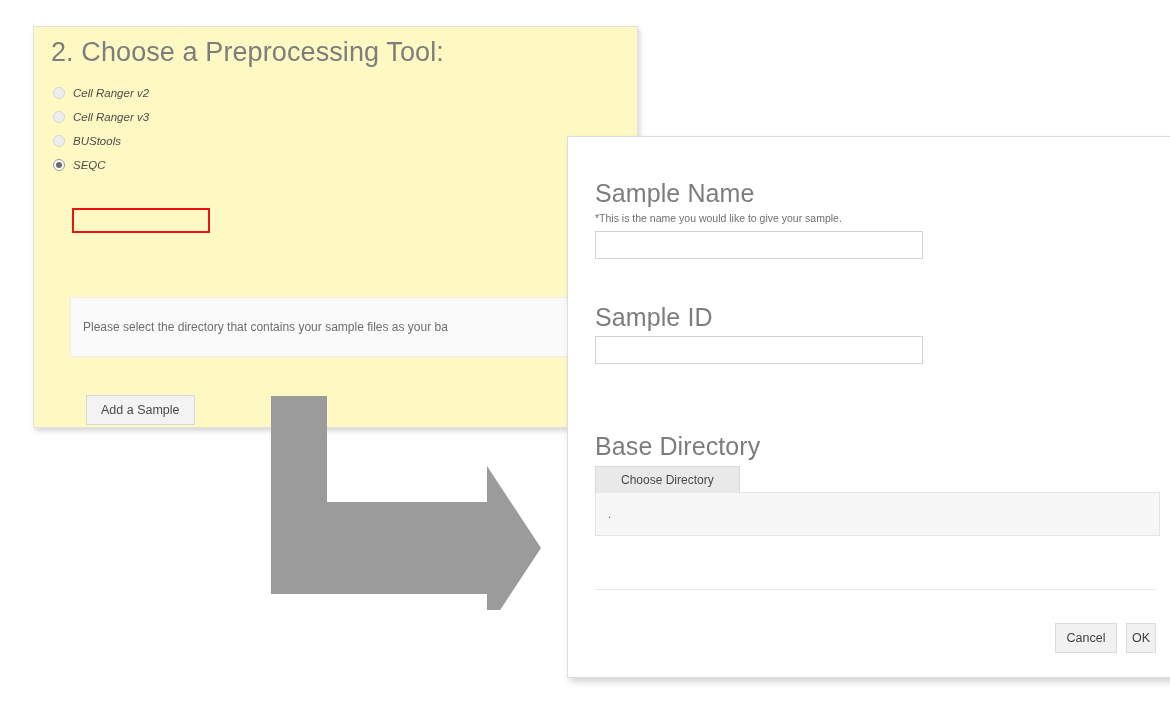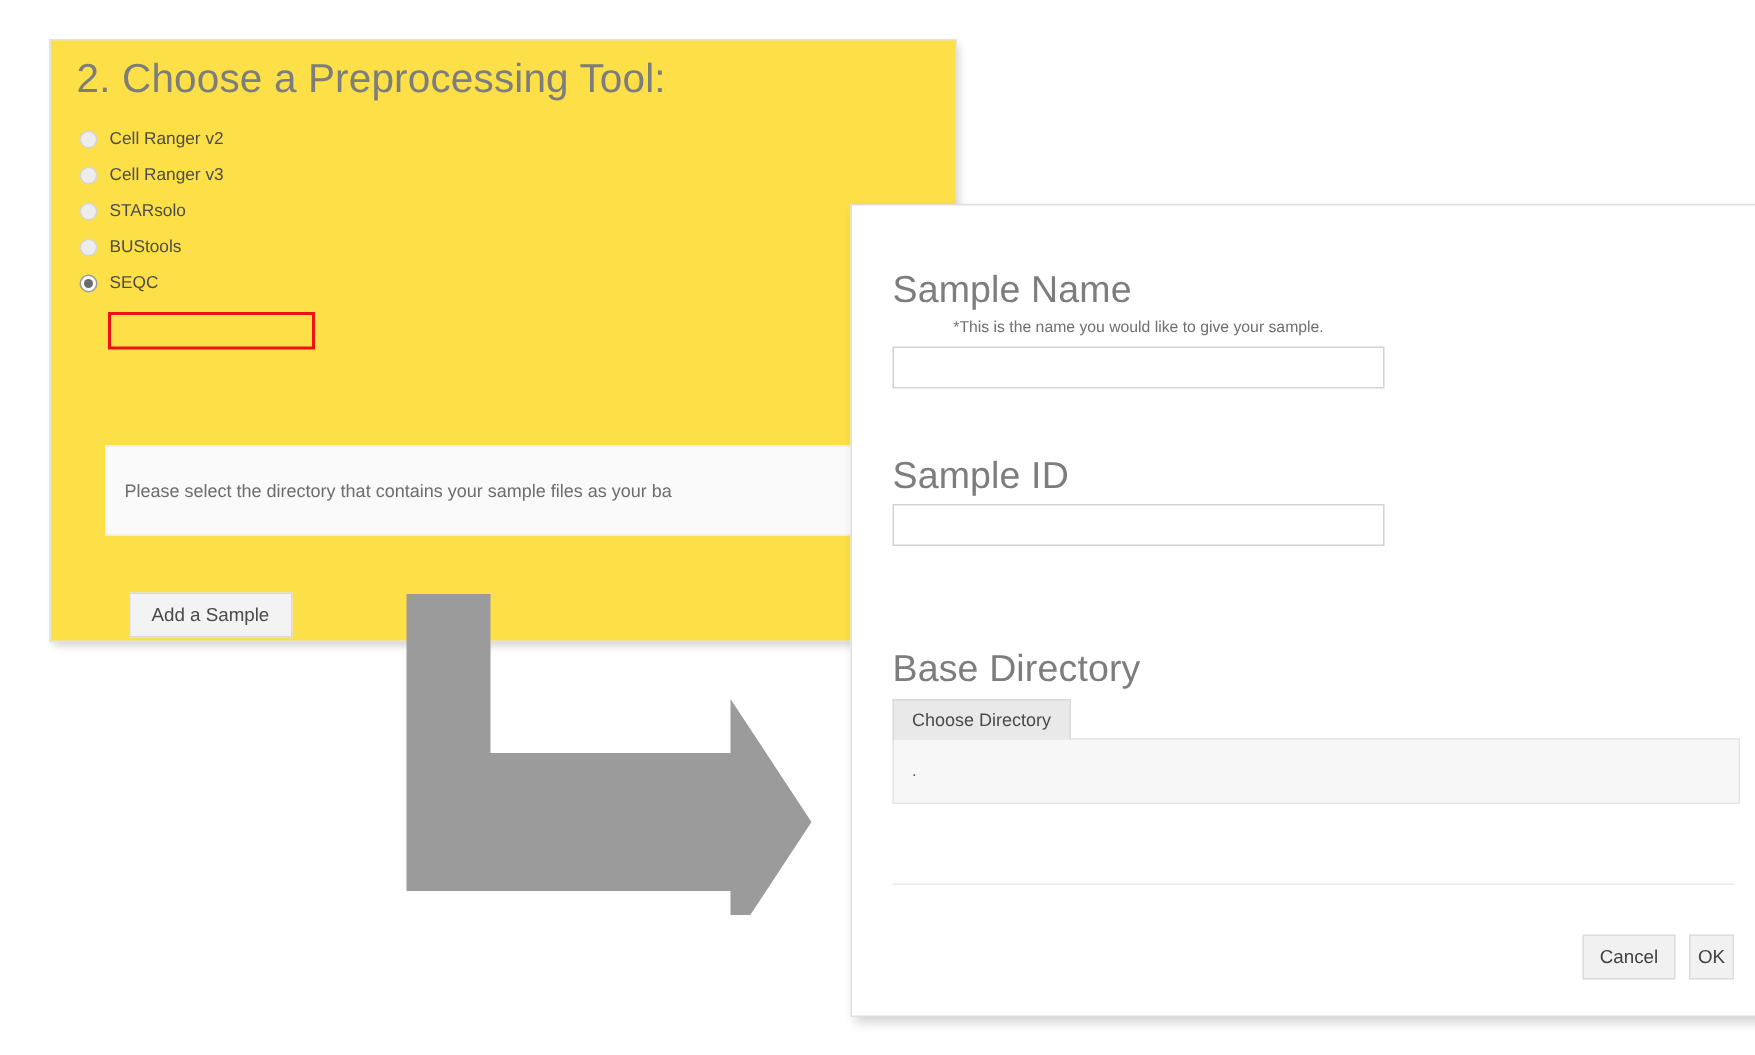--- a/index.html
+++ b/index.html
@@ -15,21 +15,21 @@
     overflow: hidden;
   }
 
   
   #back-card {
     position: absolute;
     left: 33px;
     top: 26px;
     width: 605px;
     height: 402px;
-    background: #fde047;
+    background: #fef9c3;
     border: 1px solid #e2e2e2;
     box-shadow: 2px 3px 5px rgba(0,0,0,0.16);
     box-sizing: border-box;
   }
   #step-title {
     position: absolute;
     left: 17px;
     top: 10px;
     font-size: 27px;
     font-weight: 300;
@@ -42,20 +42,21 @@
     position: absolute;
     left: 19px;
     top: 54px;
     width: 420px;
   }
   .radio-row {
     display: flex;
     align-items: center;
     height: 24px;
     position: relative;
+    font-style: italic;
   }
   .radio-mark {
     width: 12px;
     height: 12px;
     border-radius: 50%;
     background: #ededed;
     border: 1px solid #d4d4d4;
     box-sizing: border-box;
     margin-right: 8px;
     flex: none;
@@ -157,40 +158,39 @@
     color: #7d7d7d;
     letter-spacing: 0.1px;
     margin: 0 0 4px 0;
     white-space: nowrap;
   }
   .field-hint {
     font-size: 10.5px;
     color: #6f6f6f;
     margin: 0 0 6px 0;
     line-height: 13px;
-    text-align: center;
   }
   .text-input {
     width: 328px;
     height: 28px;
     border: 1px solid #d3d3d3;
     background: #ffffff;
     box-sizing: border-box;
     font-size: 12px;
     color: #3c3c3c;
     padding: 0 6px;
     font-family: "Liberation Sans", sans-serif;
   }
 
   #group-sample-name { top: 42px; }
   #group-sample-id   { top: 166px; }
   #group-base-dir    { top: 295px; width: 565px; }
 
   #choose-directory-button {
-    padding: 6px 12px;
+    padding: 6px 25px;
     background: #e9e9e9;
     border: 1px solid #d9d9d9;
     border-bottom: none;
     font-size: 12px;
     color: #4a4a4a;
     font-family: "Liberation Sans", sans-serif;
     cursor: pointer;
     display: inline-block;
     position: relative;
     top: 1px;
@@ -255,24 +255,20 @@
     <div class="radio-row">
       <span class="radio-mark"></span>
       <span class="radio-label">Cell Ranger v2</span>
     </div>
 
     <div class="radio-row">
       <span class="radio-mark"></span>
       <span class="radio-label">Cell Ranger v3</span>
     </div>
 
-    <div class="radio-row">
-      <span class="radio-mark"></span>
-      <span class="radio-label">STARsolo</span>
-    </div>
 
     <div class="radio-row">
       <span class="radio-mark"></span>
       <span class="radio-label">BUStools</span>
     </div>
 
     <div class="radio-row selected">
       <span class="radio-mark"></span>
       <span class="radio-label">SEQC</span>
     </div>

